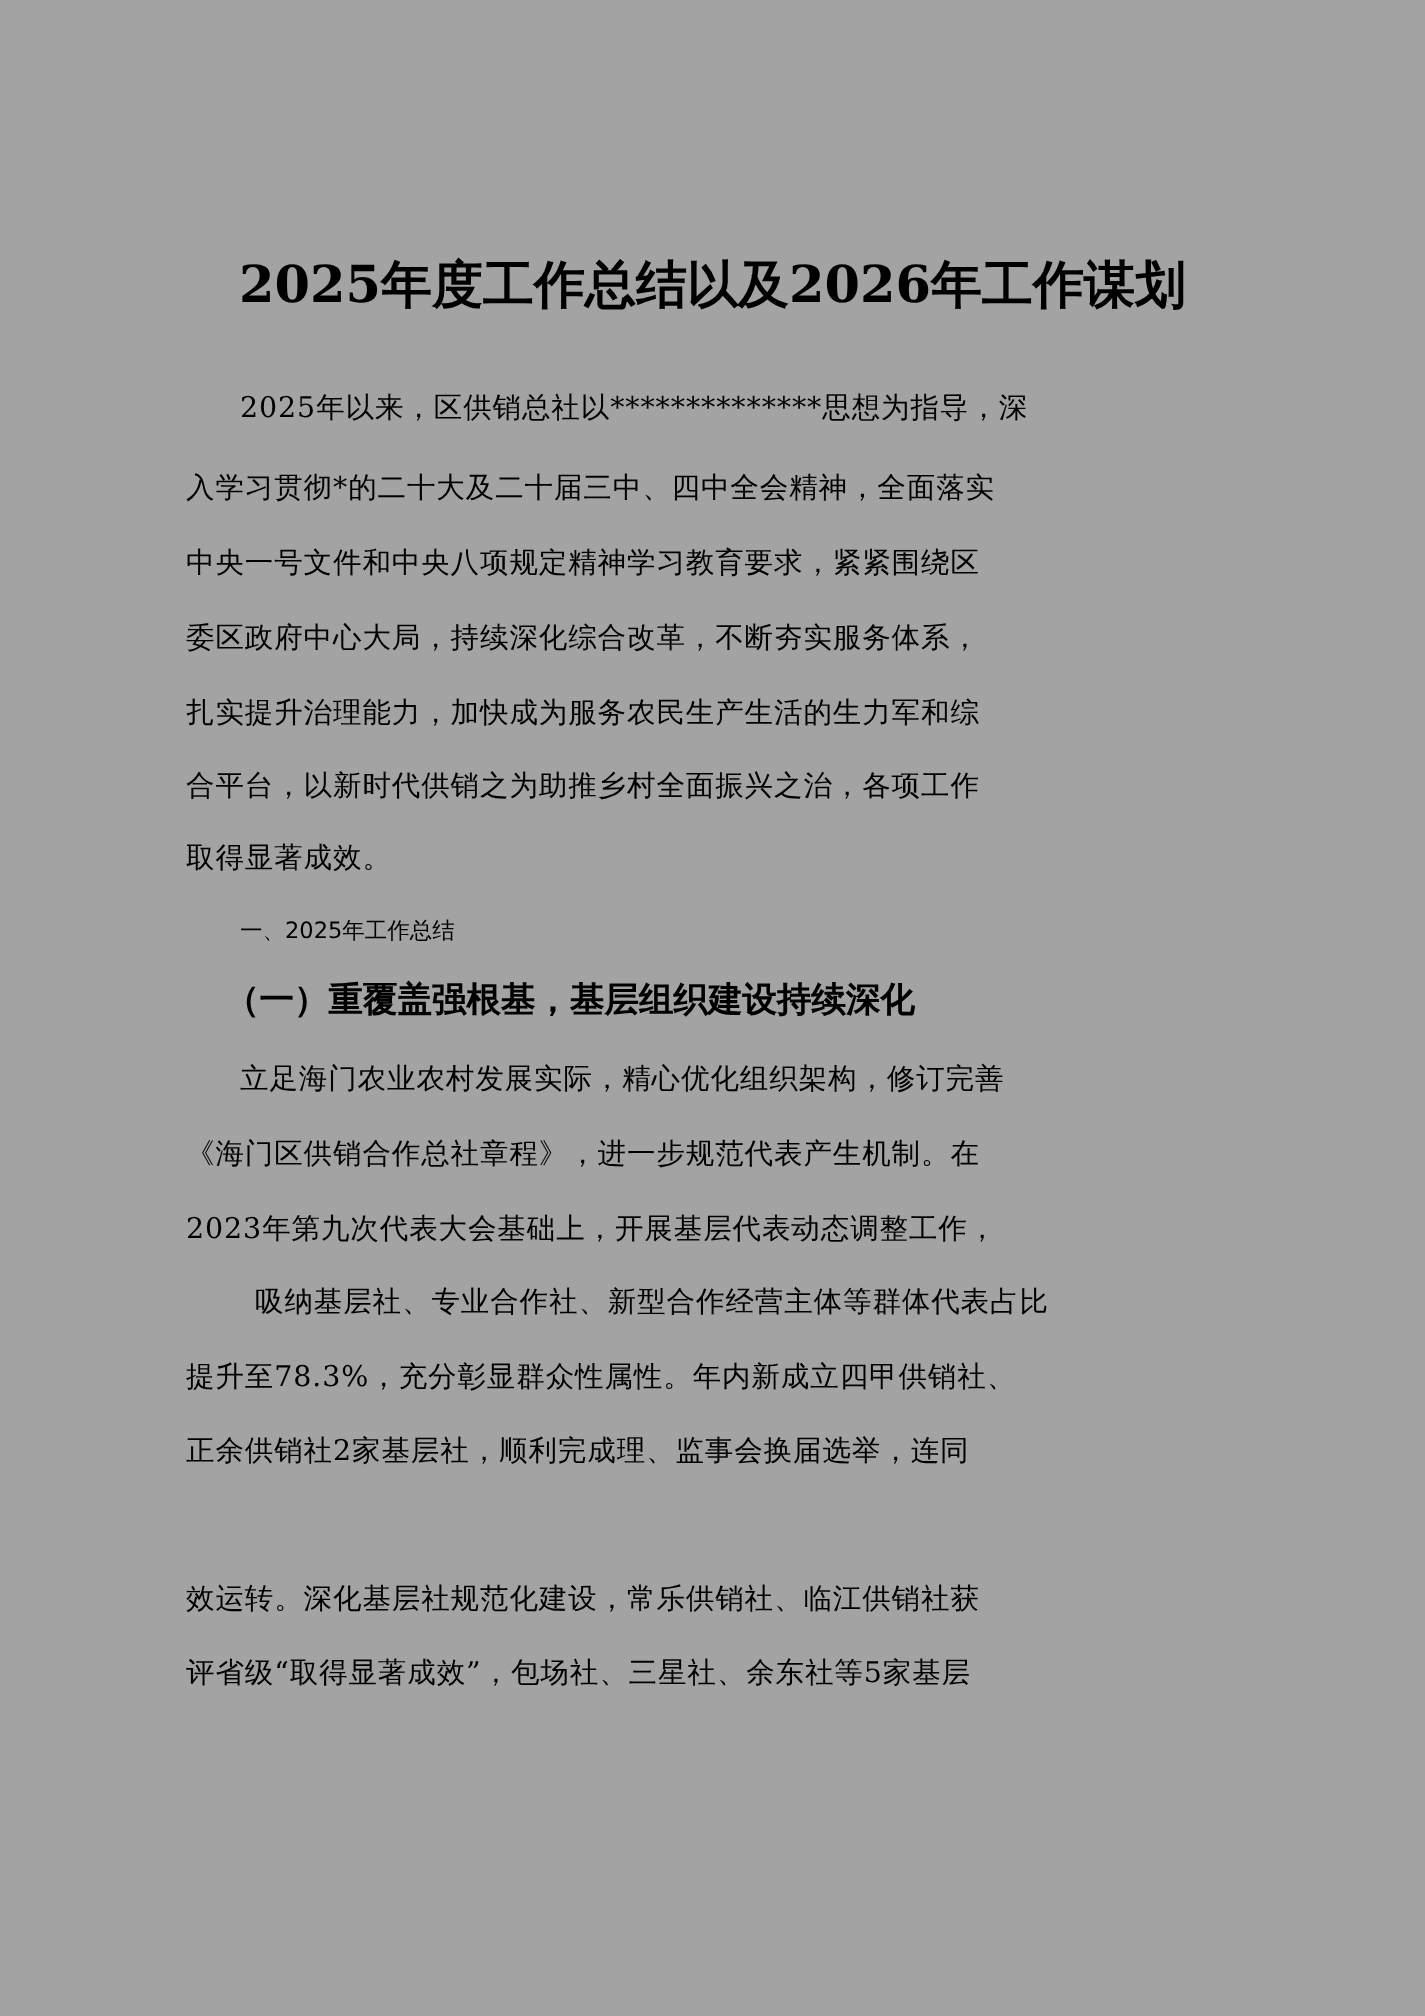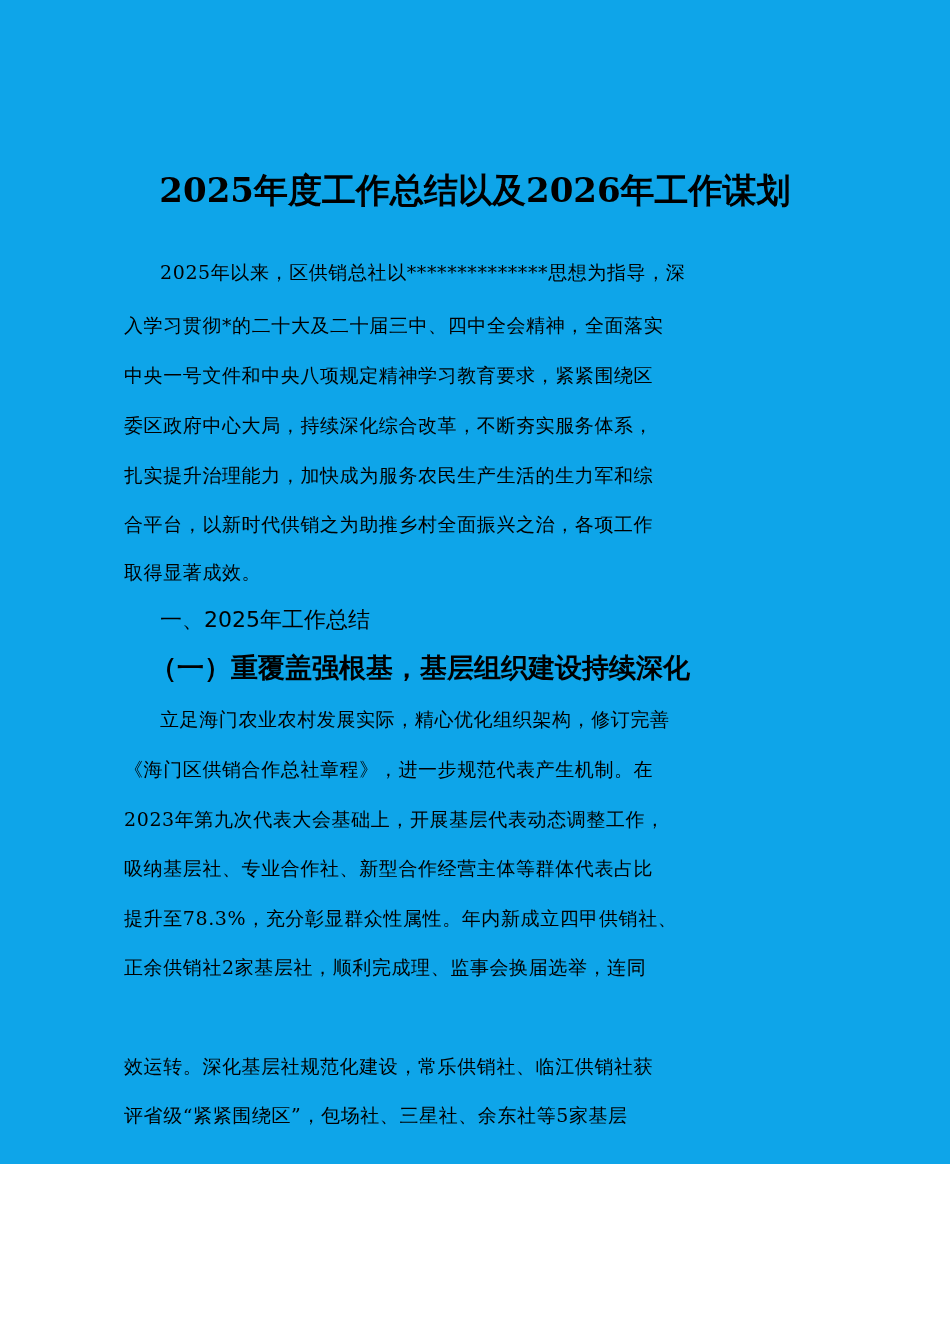--- a/index.html
+++ b/index.html
@@ -11,22 +11,22 @@
       width: 950px;
       height: 1344px;
       position: relative;
       overflow: hidden;
       color: #000000;
     }
     .page {
       position: absolute;
       left: 0; top: 0;
       width: 950px;
-      height: 1164px;
-      background: #0ea5e9;
+      height: 1344px;
+      background: #a3a3a3;
     }
     .title {
       position: absolute;
       left: 0;
       top: 166px;
       width: 950px;
       text-align: center;
       font-family: "DejaVu Serif", "Liberation Serif", serif;
       font-weight: bold;
       font-size: 34px;
@@ -42,30 +42,30 @@
       font-size: 19px;
       line-height: 30px;
       white-space: nowrap;
       letter-spacing: 0.6px;
     }
     .line.indent { left: 160px; }
     .heading1 {
       position: absolute;
       left: 160px;
       font-family: "DejaVu Sans", "Liberation Sans", sans-serif;
-      font-size: 22px;
+      font-size: 15px;
       line-height: 30px;
       white-space: nowrap;
     }
     .heading2 {
       position: absolute;
       left: 150px;
-      font-family: Liberation Sans, sans-serif;
+      font-family: Liberation Mono, monospace;
       font-weight: bold;
-      font-size: 27px;
+      font-size: 23px;
       line-height: 30px;
       white-space: nowrap;
     }
   </style>
 </head>
 <body>
 
 <div class="page">
 
   <div class="title">2025年度工作总结以及2026年工作谋划</div>
@@ -78,19 +78,19 @@
   <div class="line" style="top:509px;">合平台，以新时代供销之为助推乡村全面振兴之治，各项工作</div>
   <div class="line" style="top:557px;">取得显著成效。</div>
 
   <div class="heading1" style="top:605px;">一、2025年工作总结</div>
 
   <div class="heading2" style="top:653px;">（一）重覆盖强根基，基层组织建设持续深化</div>
 
   <div class="line indent" style="top:704px;">立足海门农业农村发展实际，精心优化组织架构，修订完善</div>
   <div class="line" style="top:754px;">《海门区供销合作总社章程》，进一步规范代表产生机制。在</div>
   <div class="line" style="top:804px;">2023年第九次代表大会基础上，开展基层代表动态调整工作，</div>
-  <div class="line" style="top:853px;">吸纳基层社、专业合作社、新型合作经营主体等群体代表占比</div>
+  <div class="line" style="top:853px;margin-left:46px;">吸纳基层社、专业合作社、新型合作经营主体等群体代表占比</div>
   <div class="line" style="top:903px;">提升至78.3%，充分彰显群众性属性。年内新成立四甲供销社、</div>
   <div class="line" style="top:952px;">正余供销社2家基层社，顺利完成理、监事会换届选举，连同</div>
   <div class="line" style="top:1051px;">效运转。深化基层社规范化建设，常乐供销社、临江供销社获</div>
-  <div class="line" style="top:1100px;">评省级“紧紧围绕区”，包场社、三星社、余东社等5家基层</div>
+  <div class="line" style="top:1100px;">评省级“取得显著成效”，包场社、三星社、余东社等5家基层</div>
 
 </div>
 
 </body></html>

